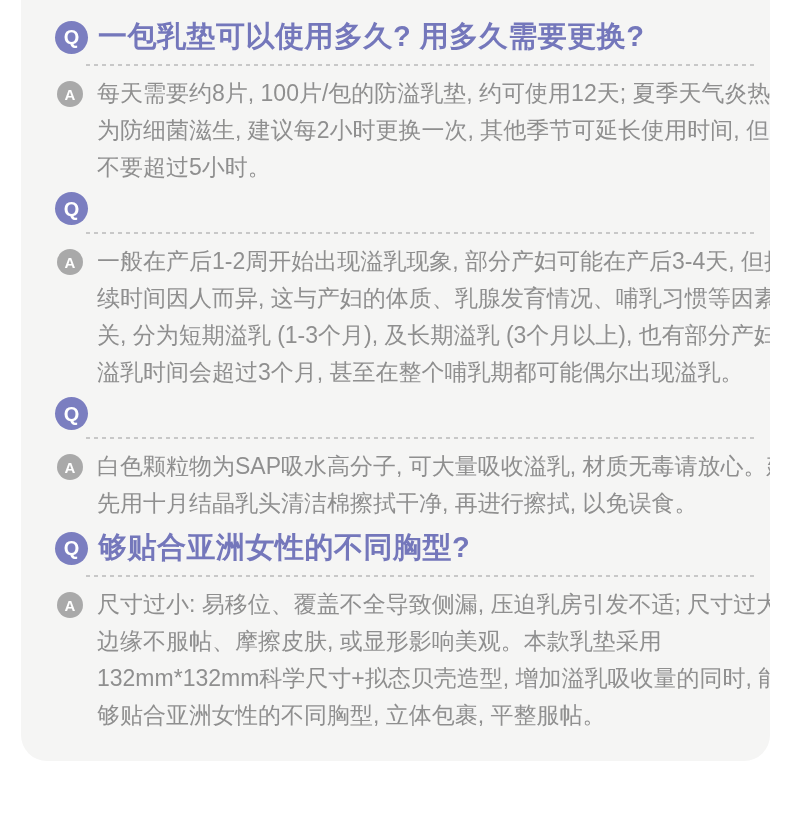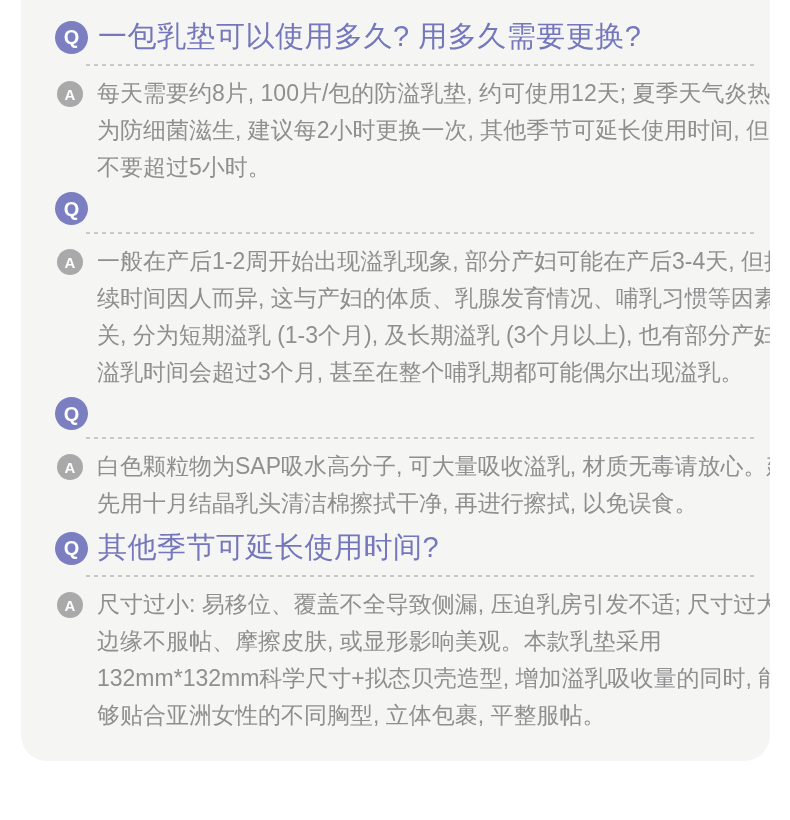--- a/index.html
+++ b/index.html
@@ -40,21 +40,21 @@
     font-size: 20px;
     font-weight: bold;
     display: flex;
     align-items: center;
     justify-content: center;
     line-height: 1;
   }
   .q-text {
     margin-left: 10px;
     font-size: 29px;
-    font-weight: normal;
+    font-weight: bold;
     color: #7477bb;
     letter-spacing: 0.5px;
     white-space: pre;
     text-align: right;
   }
   .divider {
     height: 2px;
     margin: 7px 0 9px 31px;
     background: repeating-linear-gradient(90deg, #c8c8c8 0 4px, transparent 4px 8px);
   }
@@ -126,21 +126,21 @@
     <div class="a-row">
       <div class="a-badge">A</div>
       <div class="a-text">白色颗粒物为SAP吸水高分子, 可大量吸收溢乳, 材质无毒请放心。建议
 先用十月结晶乳头清洁棉擦拭干净, 再进行擦拭, 以免误食。</div>
     </div>
   </div>
 
   <div class="qa-item">
     <div class="q-row">
       <div class="q-badge">Q</div>
-      <div class="q-text">其他季节可延长使用时间?</div>
+      <div class="q-text">够贴合亚洲女性的不同胸型?</div>
     </div>
     <div class="divider"></div>
     <div class="a-row">
       <div class="a-badge">A</div>
       <div class="a-text">尺寸过小: 易移位、覆盖不全导致侧漏, 压迫乳房引发不适; 尺寸过大:
 边缘不服帖、摩擦皮肤, 或显形影响美观。本款乳垫采用
 132mm*132mm科学尺寸+拟态贝壳造型, 增加溢乳吸收量的同时, 能
 够贴合亚洲女性的不同胸型, 立体包裹, 平整服帖。</div>
     </div>
   </div>

